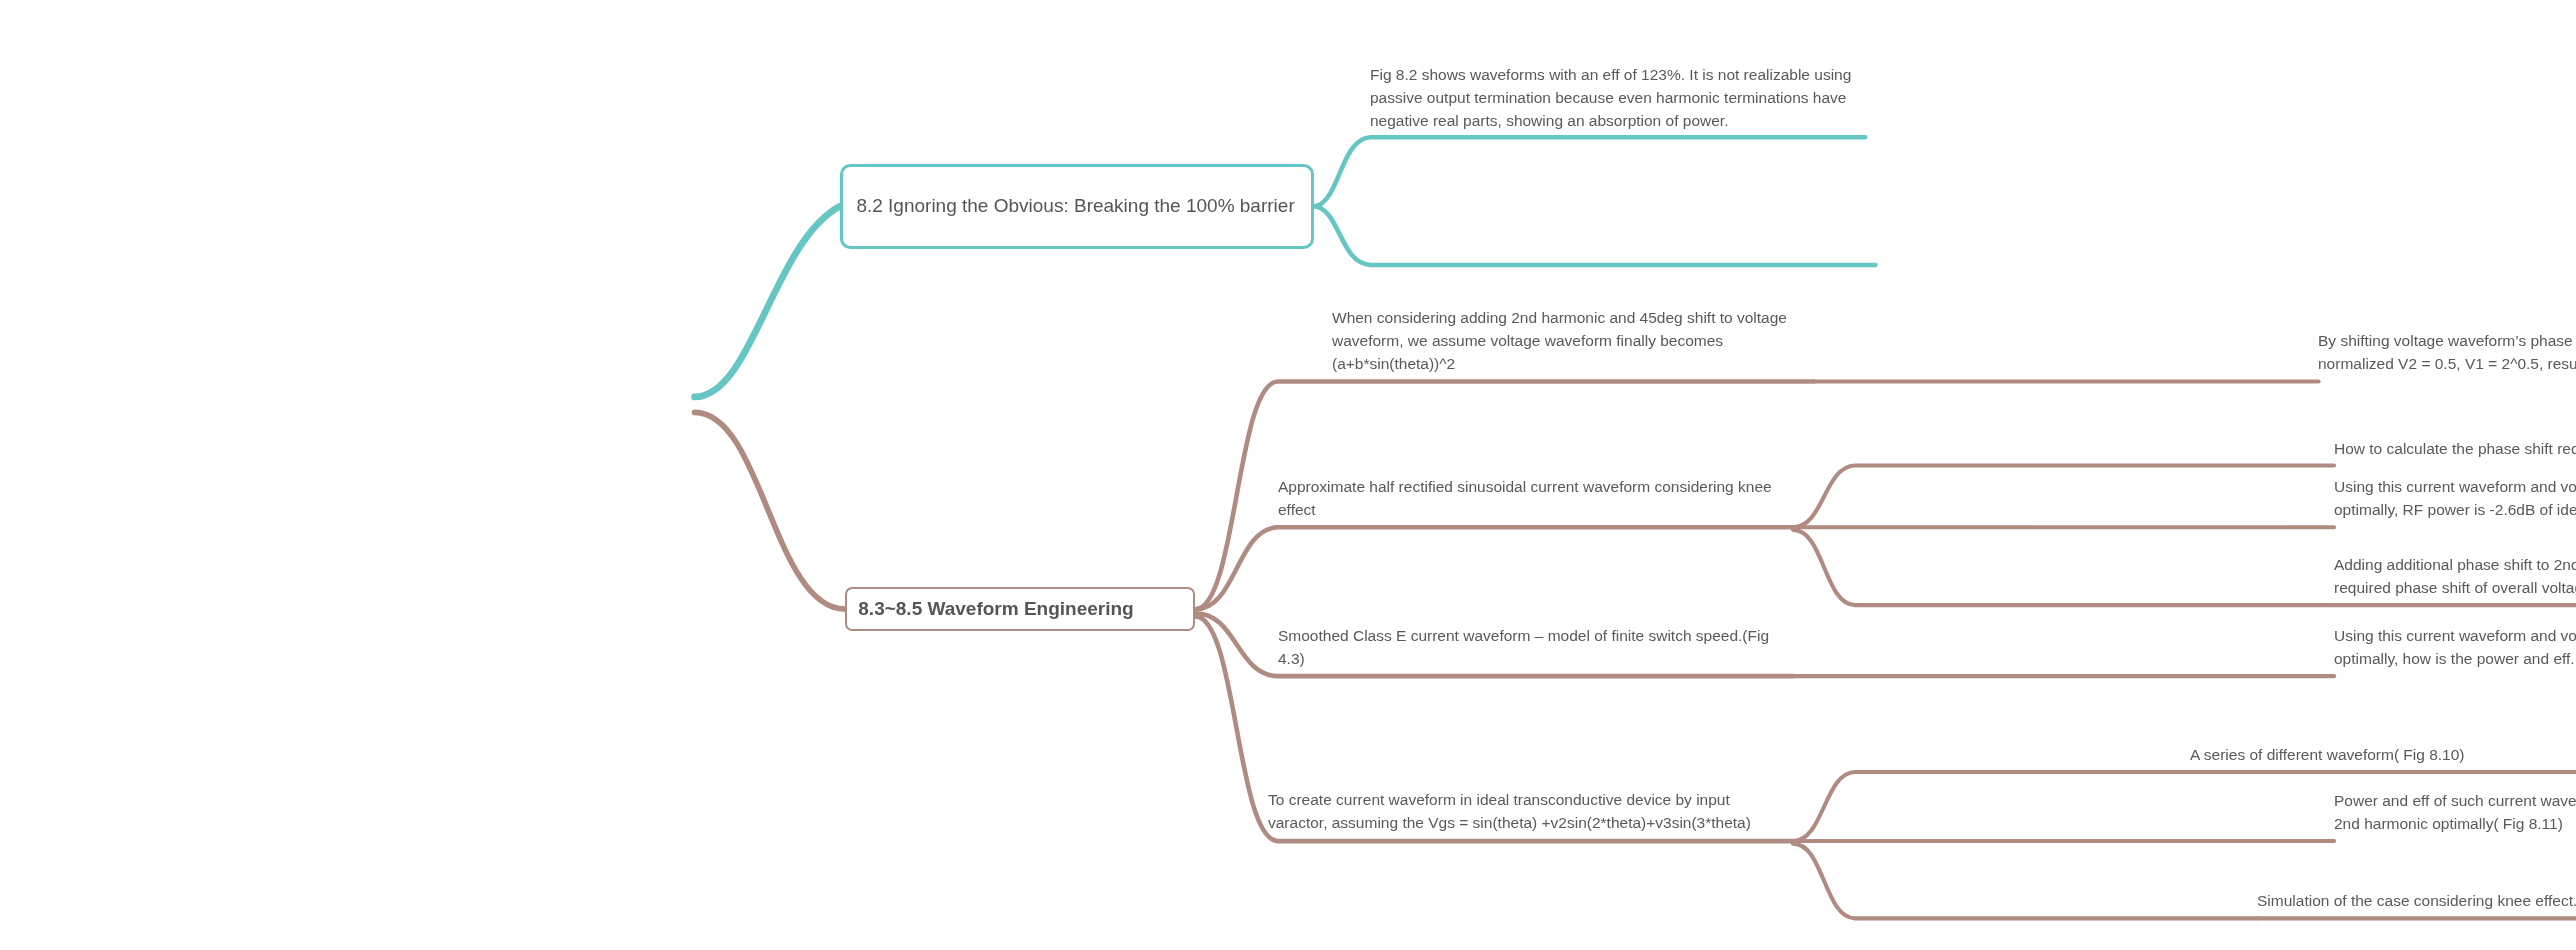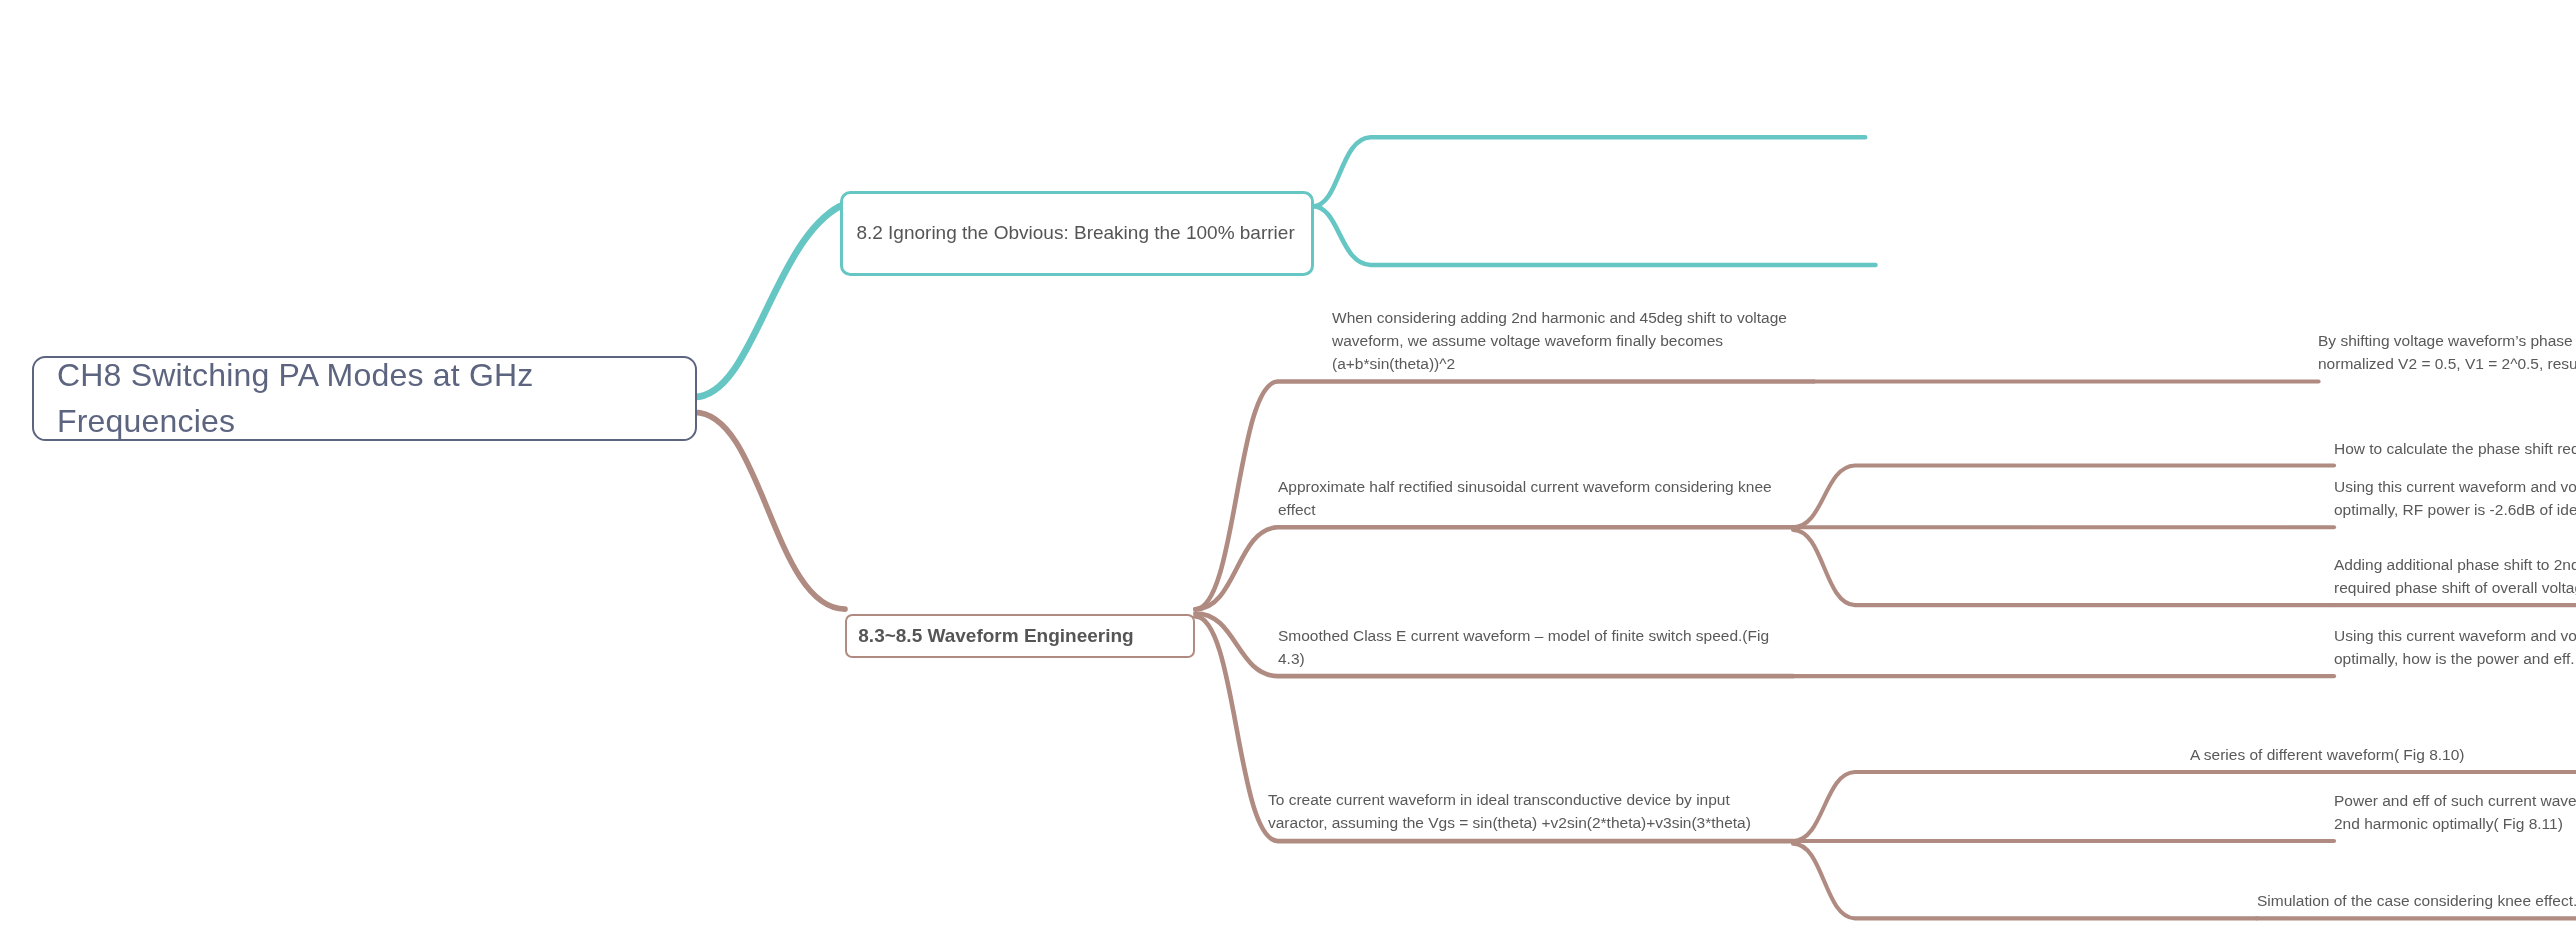--- a/index.html
+++ b/index.html
@@ -20,21 +20,20 @@
   }
   svg#links {
     position: absolute;
     left: 0; top: 0;
     width: 2841px; height: 951px;
     pointer-events: none;
   }
   .node {
     position: absolute;
     box-sizing: border-box;
-    margin-top: 27px;
   }
   
   .root {
     border: 2.6px solid #5c6480;
     border-radius: 13.4px;
     background: #ffffff;
     display: flex;
     align-items: center;
     padding: 15.5px 23px;
   }
@@ -110,28 +109,28 @@
       <path d="M3480 1312 L 4530 1312" stroke="#b08b82" stroke-width="8"></path>
 
       <path d="M3480 1632 C 3540 1632, 3540 1500, 3600 1498 L 4250 1498" stroke="#b08b82" stroke-width="8"></path>
       <path d="M4250 1498 L 5300 1498" stroke="#b08b82" stroke-width="8"></path>
       <path d="M3480 1632 L 4530 1632" stroke="#b08b82" stroke-width="8"></path>
       <path d="M3480 1637 C 3540 1637, 3540 1780, 3600 1782 L 4380 1782" stroke="#b08b82" stroke-width="8"></path>
       <path d="M4380 1782 L 5340 1782" stroke="#b08b82" stroke-width="8"></path>
     </g>
   </svg>
 
-  <div class="node root" style="left:32px; top:329px; width:665px; height:85px;">
-    <span class="root-label">CH8 Switching PA Modes at GHz Frequencies</span>
-  </div>
 
   <div class="node l1" style="left:840px; top:164px; width:474px; height:85px; border-color:#66c6c4;">
     <span class="l1-label">8.2 Ignoring the Obvious: Breaking the 100% barrier</span>
   </div>
 
+  <div class="leaf" style="left:1370px; top:26px; width:495px; height:112px;">
+    <span class="leaf-label">Fig 8.2 shows waveforms with an eff of 123%. It is not realizable using passive output termination because even harmonic terminations have negative real parts, showing an absorption of power.</span>
+  </div>
 
 
   <div class="node l1 brown" style="left:845px; top:587px; width:350px; height:44px;font-weight:bold;">
     <span class="l1-label">8.3~8.5 Waveform Engineering</span>
   </div>
 
   <div class="leaf" style="left:1332px; top:301px; width:505px; height:80px;">
     <span class="leaf-label">When considering adding 2nd harmonic and 45deg shift to voltage waveform, we assume voltage waveform finally becomes (a+b*sin(theta))^2</span>
   </div>
 

